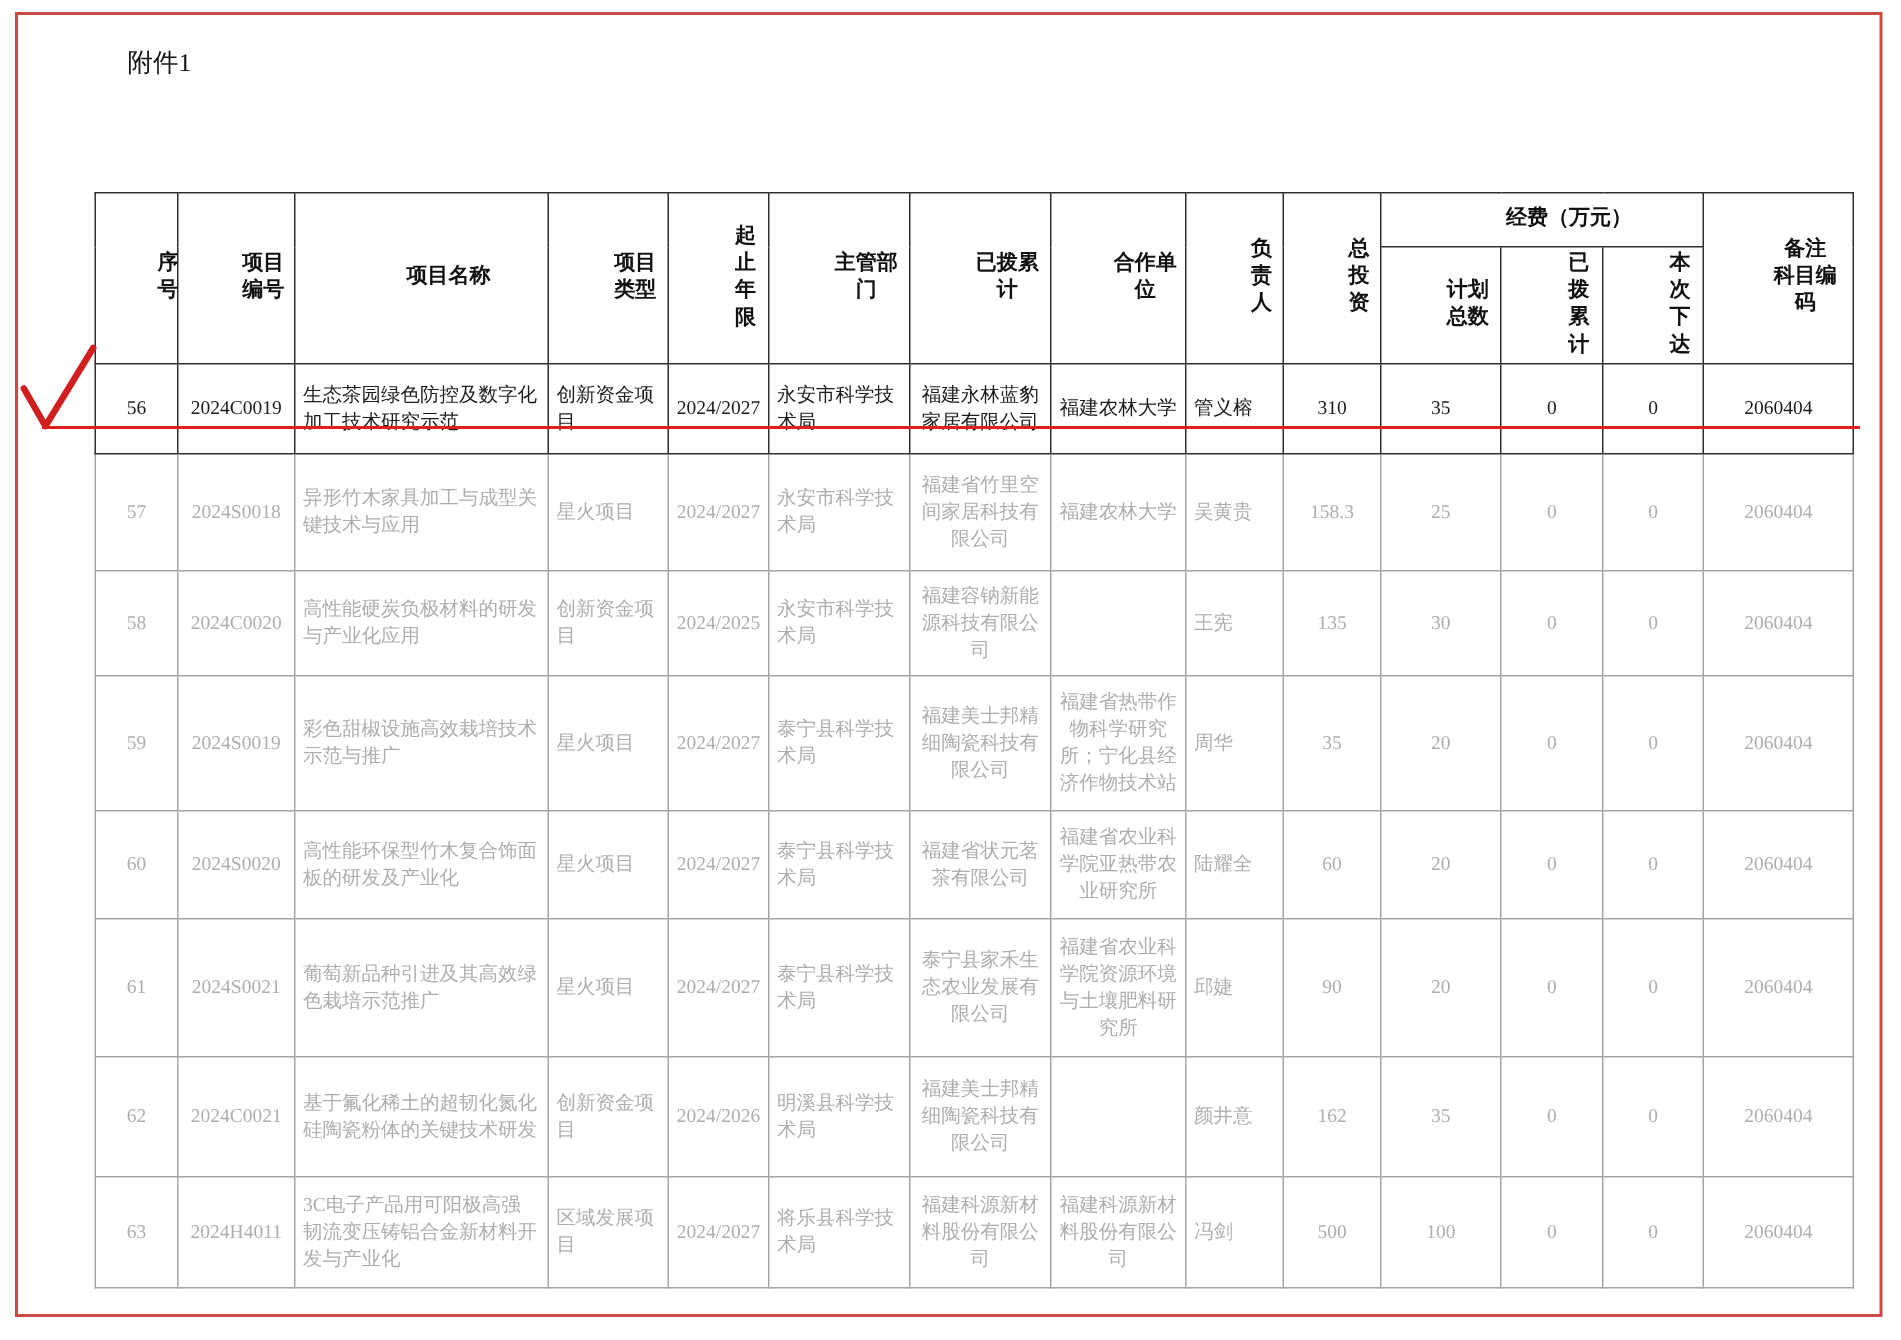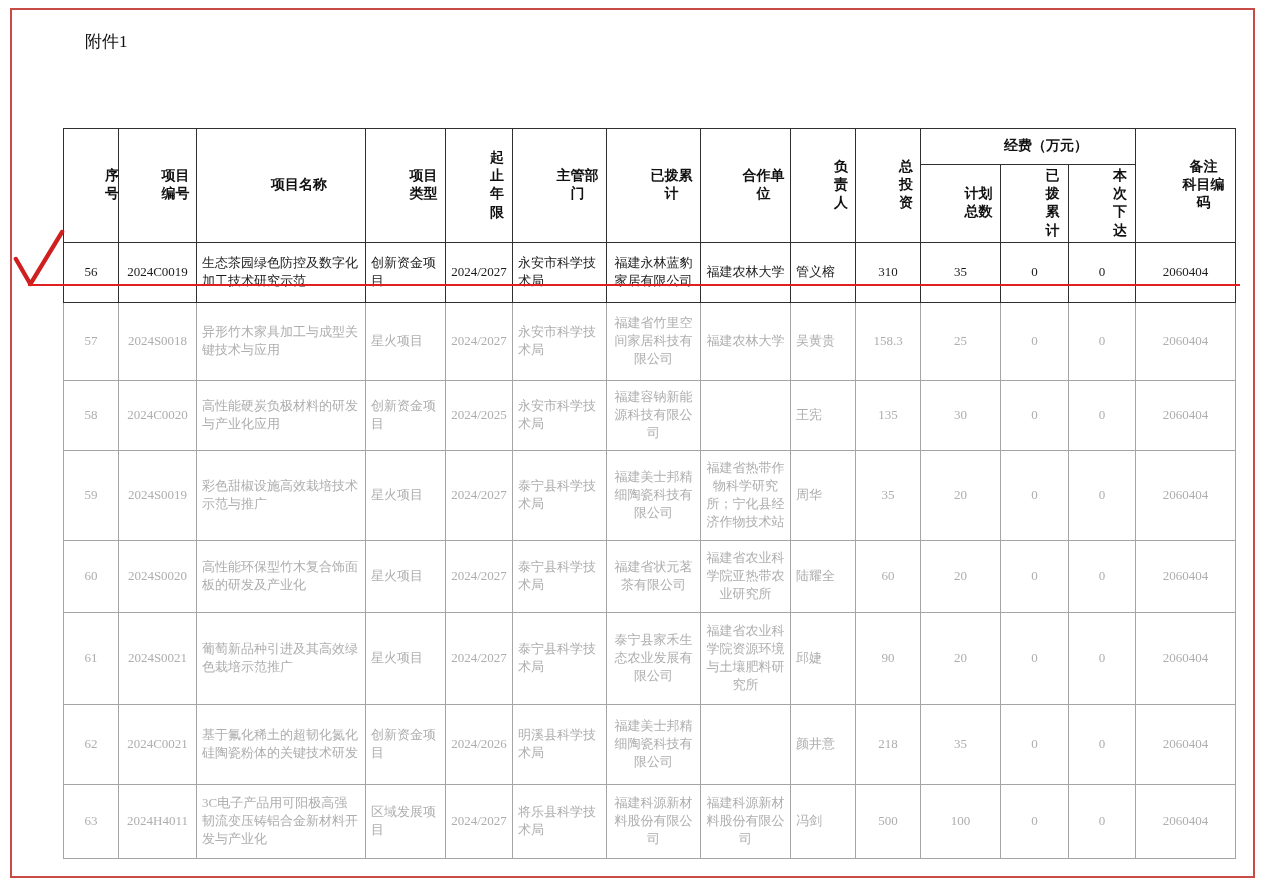--- a/index.html
+++ b/index.html
@@ -183,21 +183,21 @@
         <tr class="row-faded">
           <td class="col-seq">62</td>
           <td class="col-code">2024C0021</td>
           <td class="col-name">基于氟化稀土的超韧化氮化硅陶瓷粉体的关键技术研发</td>
           <td class="col-type">创新资金项目</td>
           <td class="col-years">2024/2026</td>
           <td class="col-dept">明溪县科学技术局</td>
           <td class="col-lead">福建美士邦精细陶瓷科技有限公司</td>
           <td class="col-partner"></td>
           <td class="col-person">颜井意</td>
-          <td class="col-invest">218</td>
+          <td class="col-invest">162</td>
           <td class="col-planned">35</td>
           <td class="col-allocated">0</td>
           <td class="col-current">0</td>
           <td class="col-note">2060404</td>
         </tr>
         <tr class="row-faded">
           <td class="col-seq">63</td>
           <td class="col-code">2024H4011</td>
           <td class="col-name">3C电子产品用可阳极高强韧流变压铸铝合金新材料开发与产业化</td>
           <td class="col-type">区域发展项目</td>

